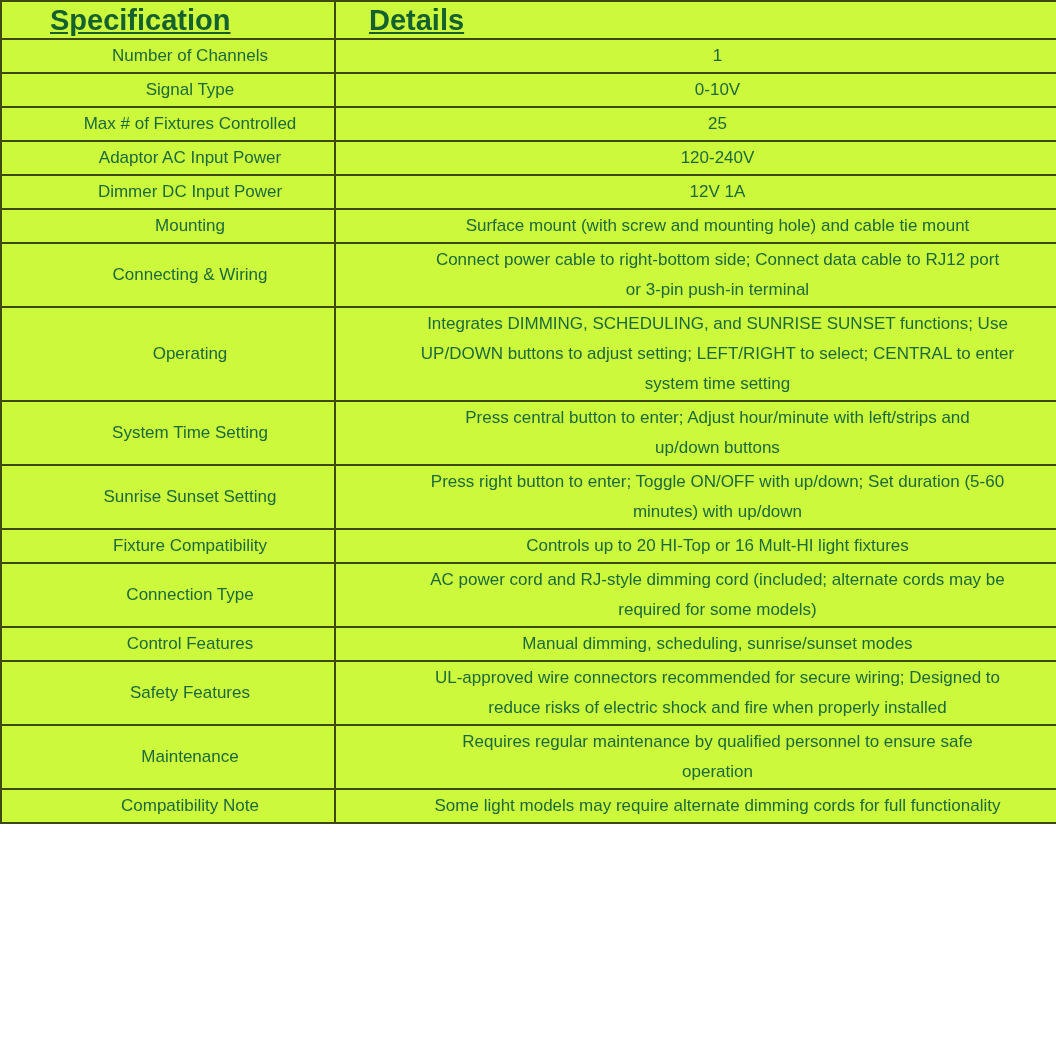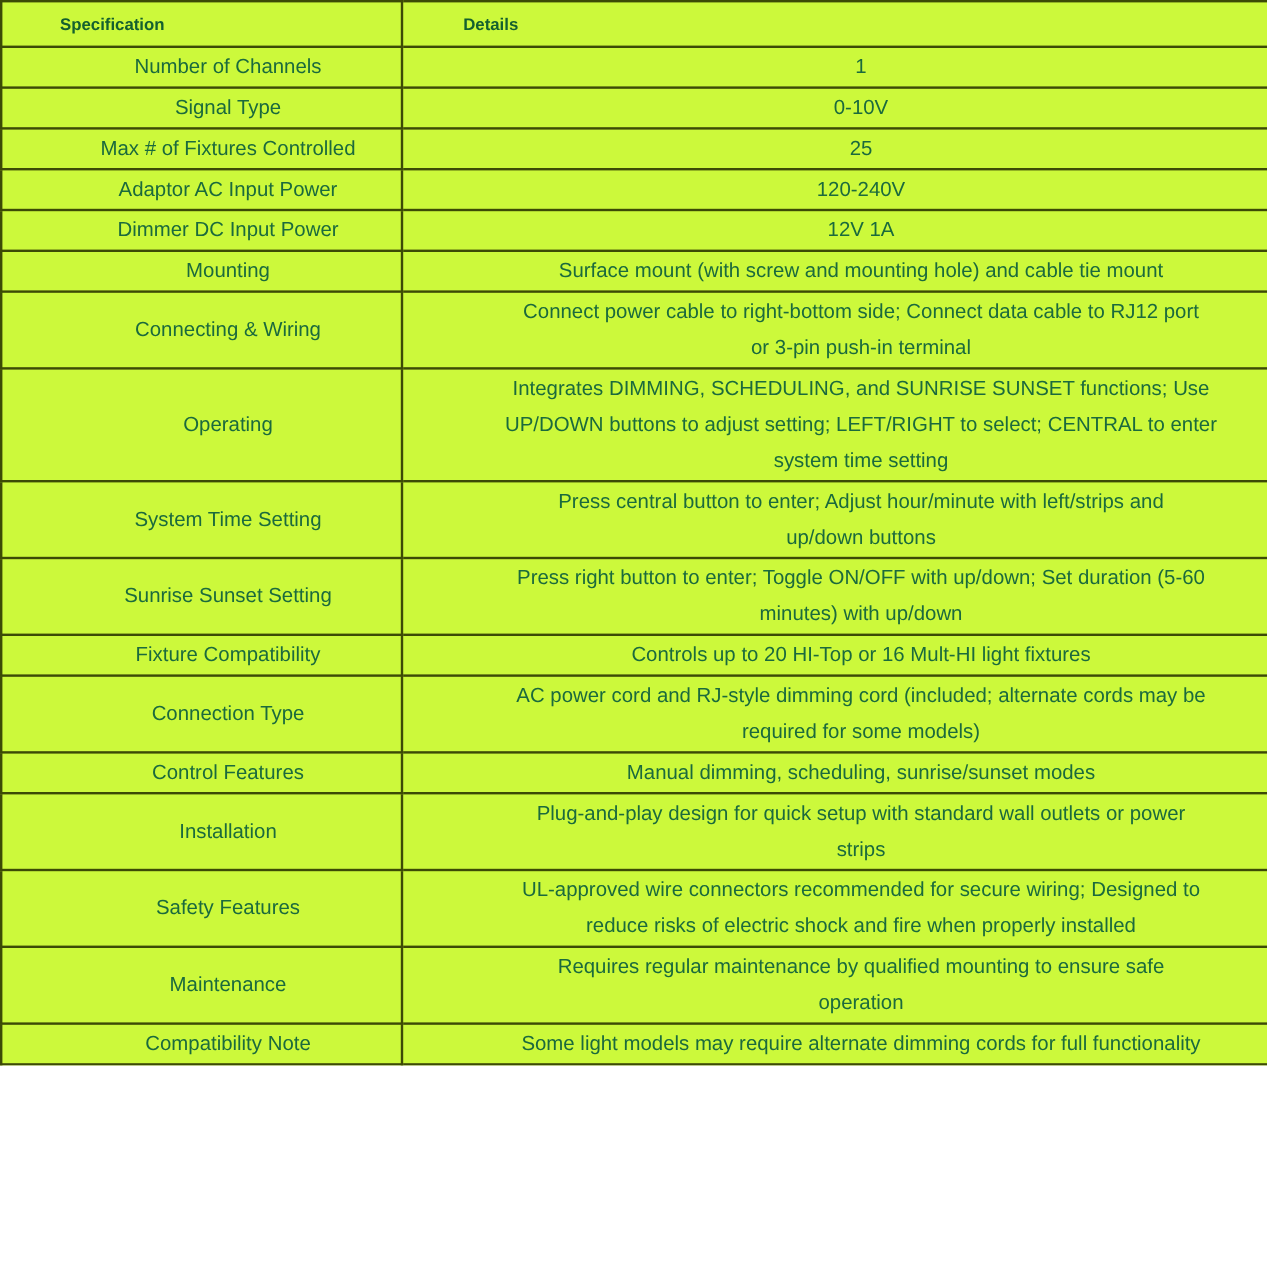--- a/index.html
+++ b/index.html
@@ -23,25 +23,26 @@
   col.c-spec{width:334px;}
   col.c-details{width:722px;}
   th,td{
     border:2px solid var(--border);
     vertical-align:middle;
     text-align:left;
   }
   th{
     height:36px;
     padding:0 8px 0 48px;
-    font-size:14px;
+    font-size:29px;
     font-weight:bold;
     color:var(--header-text);
+    text-decoration:underline;
   }
-  th.details-h{padding-left:50px;}
+  th.details-h{padding-left:33px;}
   td{
     padding:1px 8px 1px 52px;
     font-size:17px;
     line-height:30px;
     color:var(--text);
     text-align:center;
   }
   td.details-cell{
     padding-left:51px;
     white-space:pre-line;
@@ -114,32 +115,27 @@
       <tr>
         <td class="spec-cell">Connection Type</td>
         <td class="details-cell">AC power cord and RJ-style dimming cord (included; alternate cords may be
 required for some models)</td>
       </tr>
       <tr>
         <td class="spec-cell">Control Features</td>
         <td class="details-cell">Manual dimming, scheduling, sunrise/sunset modes</td>
       </tr>
       <tr>
-        <td class="spec-cell">Installation</td>
-        <td class="details-cell">Plug-and-play design for quick setup with standard wall outlets or power
-strips</td>
-      </tr>
-      <tr>
         <td class="spec-cell">Safety Features</td>
         <td class="details-cell">UL-approved wire connectors recommended for secure wiring; Designed to
 reduce risks of electric shock and fire when properly installed</td>
       </tr>
       <tr>
         <td class="spec-cell">Maintenance</td>
-        <td class="details-cell">Requires regular maintenance by qualified mounting to ensure safe
+        <td class="details-cell">Requires regular maintenance by qualified personnel to ensure safe
 operation</td>
       </tr>
       <tr>
         <td class="spec-cell">Compatibility Note</td>
         <td class="details-cell">Some light models may require alternate dimming cords for full functionality</td>
       </tr>
     </tbody>
 </table>
 
 </body></html>

